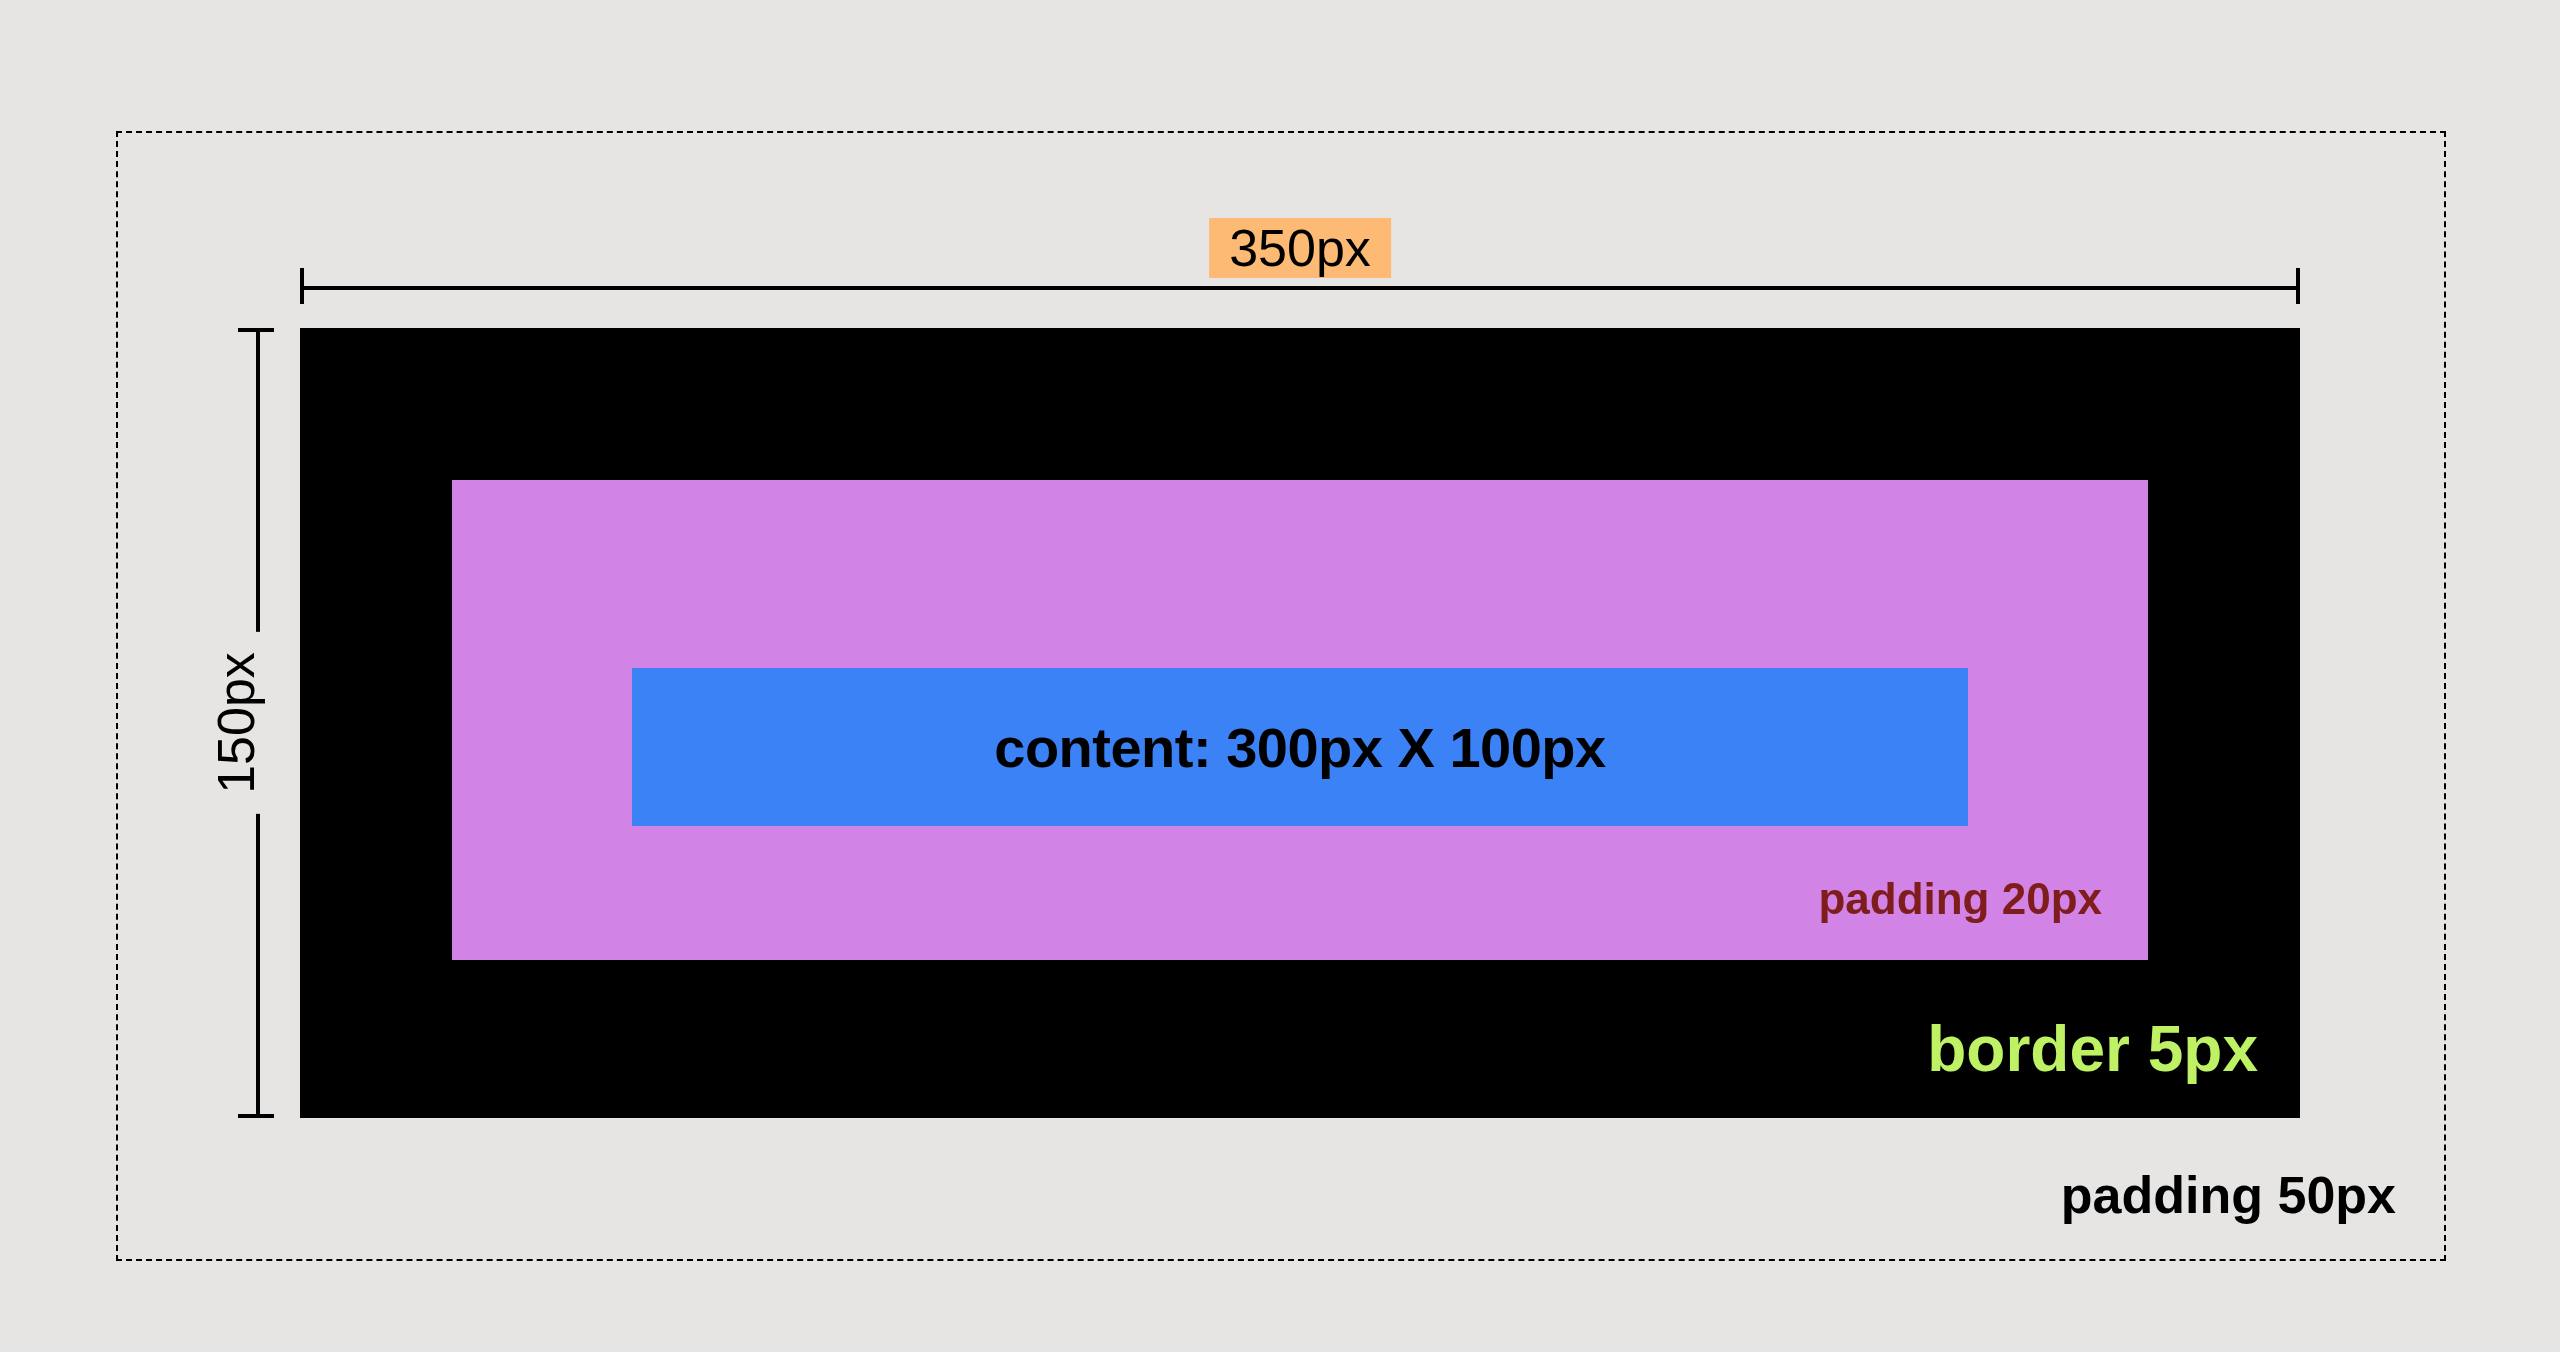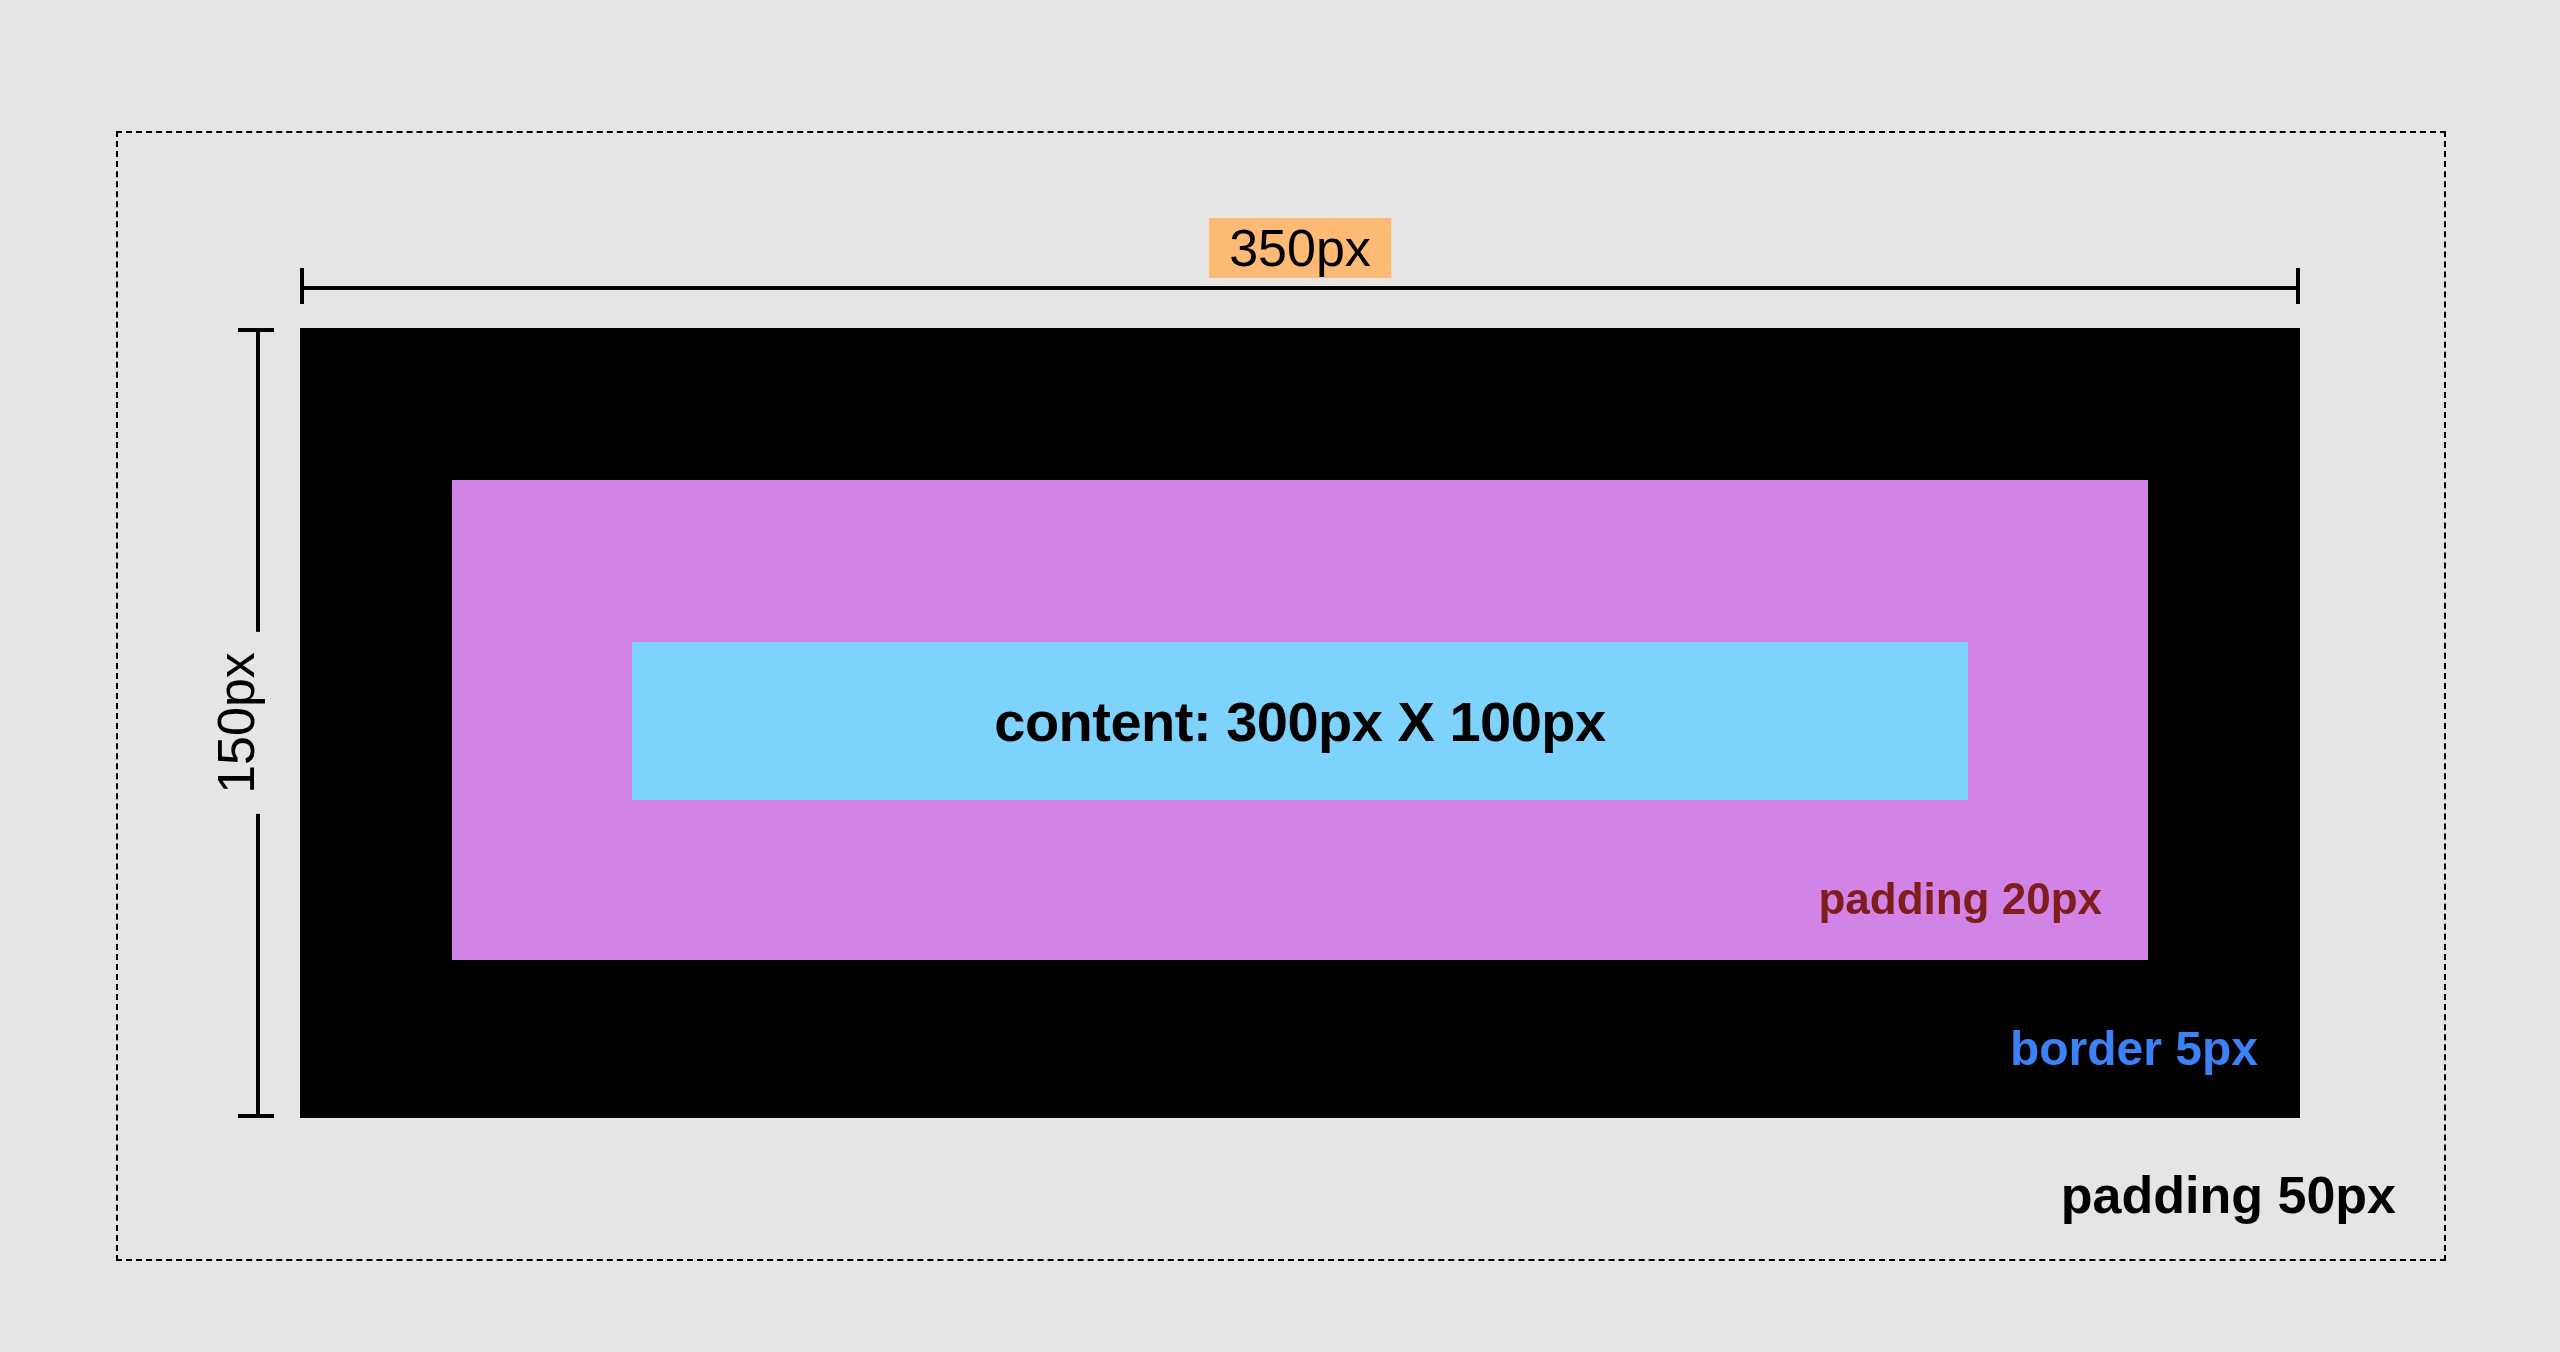--- a/index.html
+++ b/index.html
@@ -42,24 +42,24 @@
       position: absolute;
       left: 152px;
       top: 152px;
       width: 1696px;
       height: 480px;
       background: #d183e6;
     }
     .content-box {
       position: absolute;
       left: 180px;
-      top: 162px;
+      top: 188px;
       width: 1336px;
       height: 158px;
-      background: #7dd3fc;
+      background: #3b82f6;
       display: flex;
       align-items: center;
       justify-content: center;
     }
     .content-label {
       font-size: 56px;
       font-weight: 700;
       color: #000;
       letter-spacing: -0.5px;
     }
@@ -67,24 +67,24 @@
       position: absolute;
       right: 46px;
       bottom: 36px;
       font-size: 44px;
       font-weight: 700;
       color: #7f1d1d;
     }
     .border-label {
       position: absolute;
       right: 42px;
-      bottom: 42px;
-      font-size: 48px;
-      font-weight: 700;
-      color: #3b82f6;
+      bottom: 32px;
+      font-size: 64px;
+      font-weight: 700;
+      color: #bef264;
     }
     .margin-label {
       position: absolute;
       right: 48px;
       bottom: 34px;
       font-size: 52px;
       font-weight: 700;
       color: #000;
     }
     .width-bracket {

